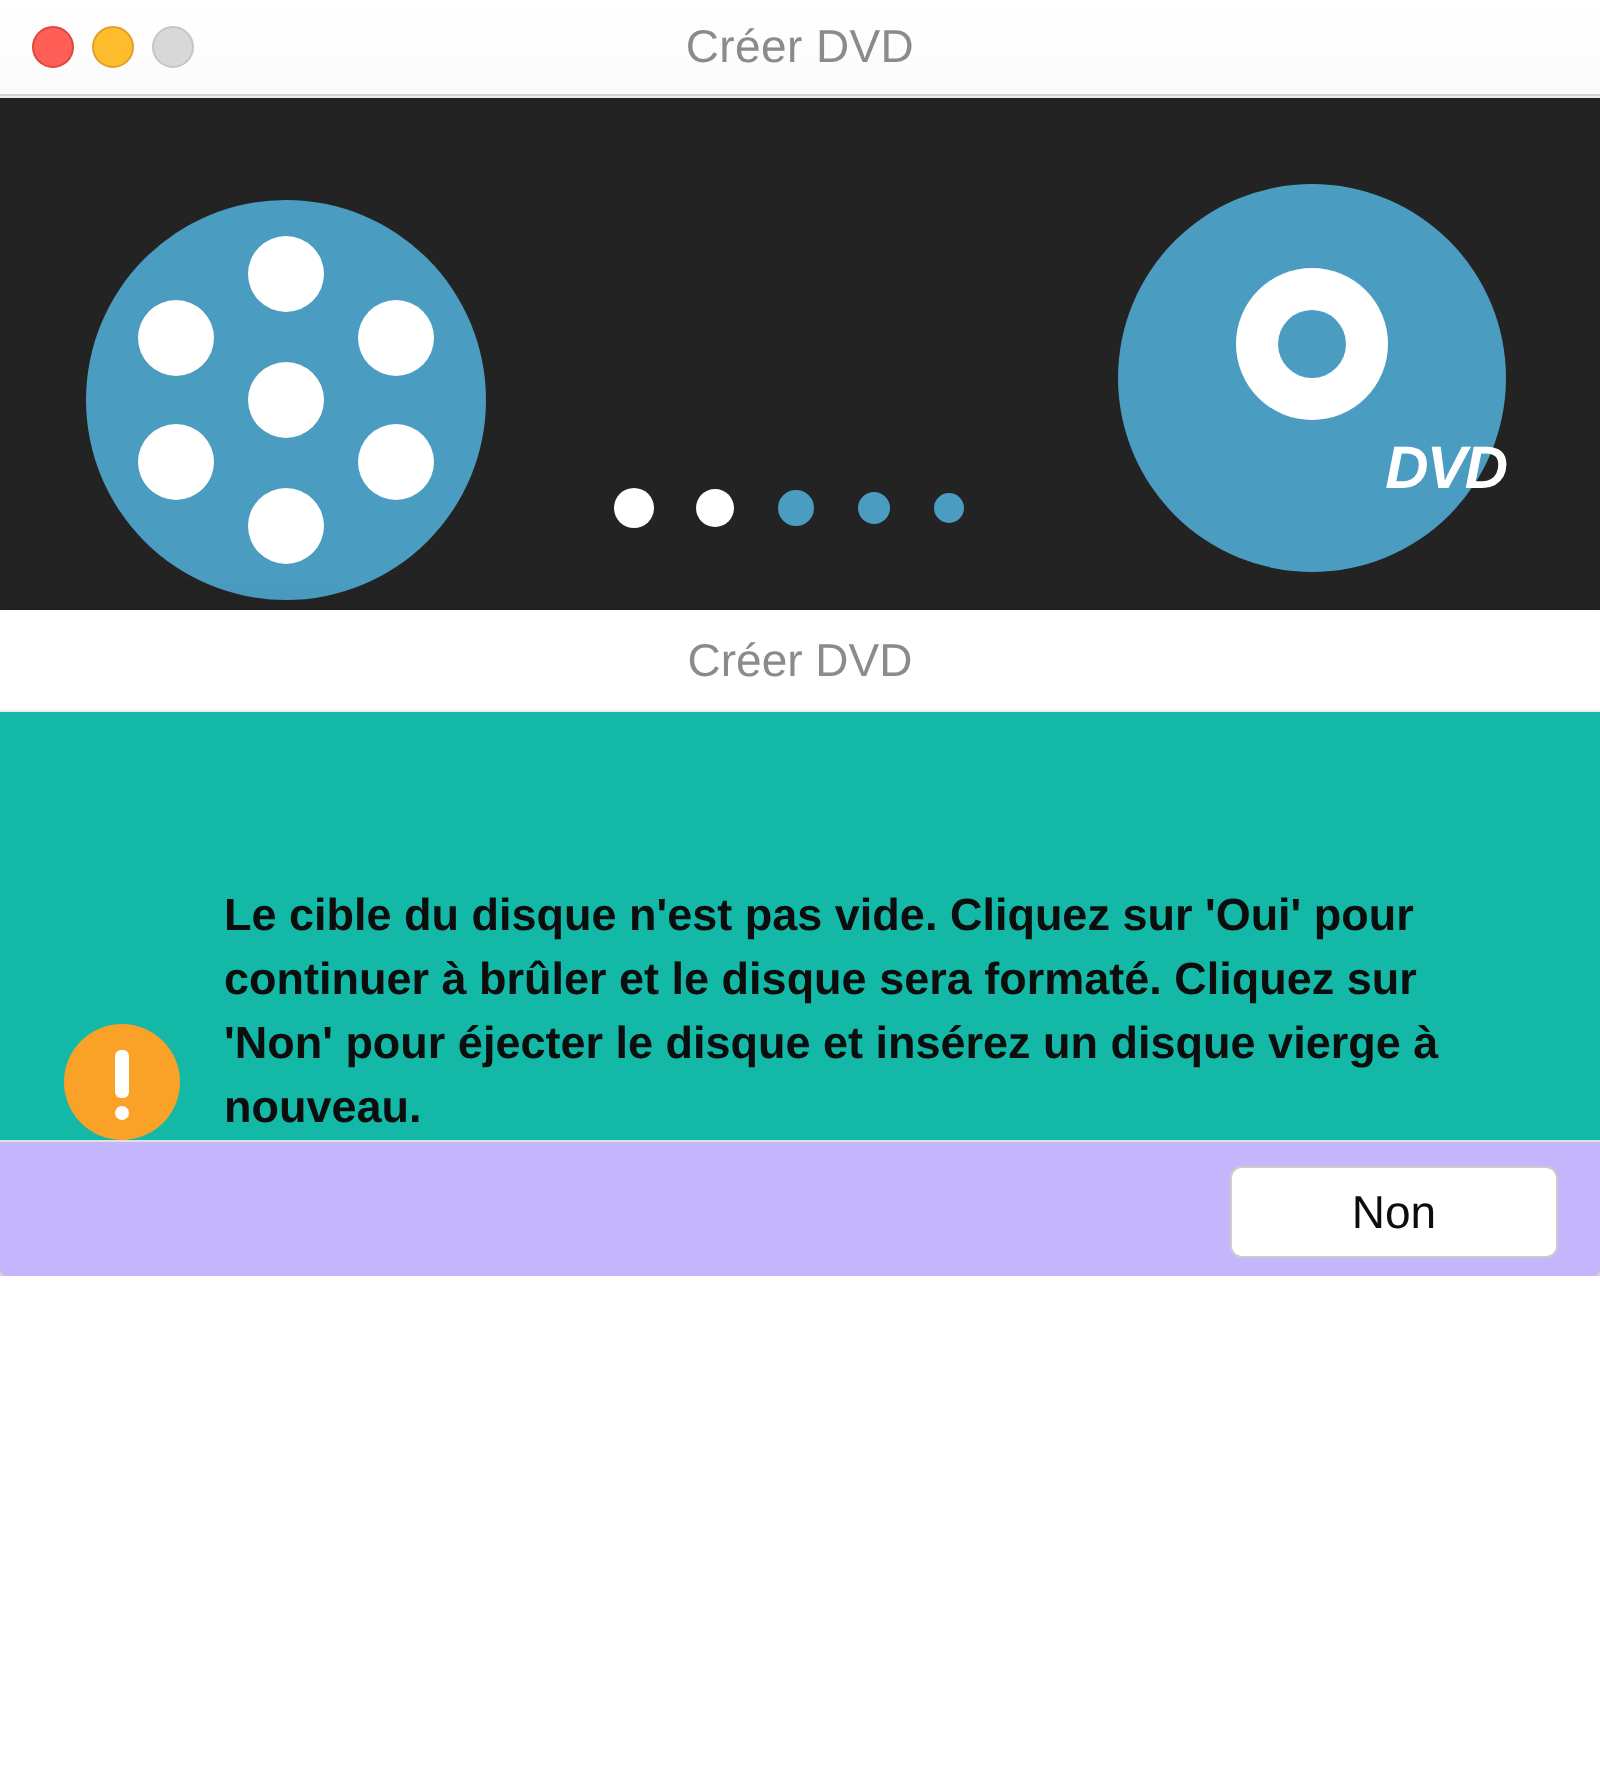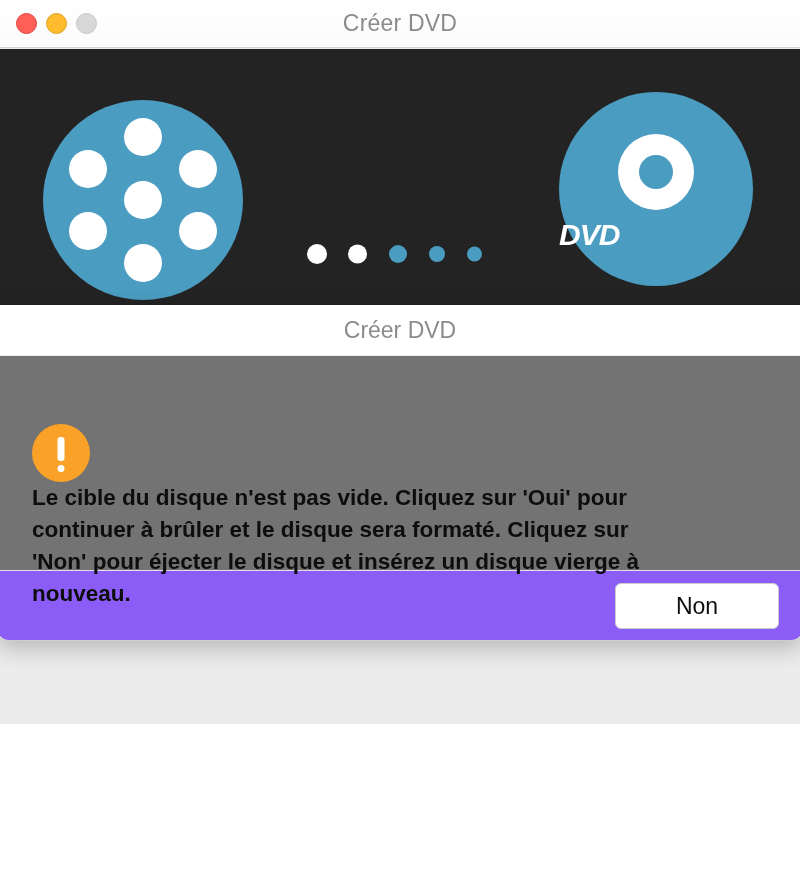--- a/index.html
+++ b/index.html
@@ -10,21 +10,21 @@
     width: 800px;
     height: 890px;
     overflow: hidden;
     font-family: "Liberation Sans", sans-serif;
     background: #ffffff;
   }
 
   #app-window {
     position: relative;
     width: 800px;
-    height: 724px;
+    height: 638px;
     background: #ececec;
     overflow: hidden;
   }
 
   
   #titlebar {
     position: absolute;
     left: 0; top: 0;
     width: 800px;
     height: 48px;
@@ -136,21 +136,21 @@
     left: 50%; top: 50%;
     transform: translate(-50%, -50%);
     width: 34px; height: 34px;
     border-radius: 50%;
     background: #4b9cc1;
   }
   #target-disc .dvd-text {
     position: absolute;
     left: 0; right: 0;
     top: 126px;
-    text-align: left;
+    text-align: right;
     color: #ffffff;
     font-size: 30px;
     font-weight: bold;
     font-style: italic;
     letter-spacing: -1px;
     font-family: "Liberation Sans", sans-serif;
   }
 
   
   #burn-panel {
@@ -185,25 +185,24 @@
     align-items: center;
     justify-content: center;
   }
   #alert-title {
     font-size: 23px;
     color: #8b8b8b;
   }
   #alert-body {
     height: 214px;
     display: flex;
-    align-items: flex-start;
+    align-items: flex-end;
     padding: 36px 30px 0 33px;
     box-sizing: border-box;
-    background: #737373;
-    flex-direction: column;
+    background: #14b8a6;
   }
   #alert-icon {
     flex: 0 0 auto;
     width: 58px;
     height: 58px;
     border-radius: 50%;
     background: #f9a227;
     margin-top: 32px;
     margin-right: 22px;
     position: relative;
@@ -231,21 +230,21 @@
   #alert-message {
     font-size: 22.5px;
     line-height: 32px;
     color: #0d0d0d;
     font-weight: bold;
     max-width: 650px;
   }
   #alert-footer {
     height: 71px;
     border-top: 1px solid #e0e0e0;
-    background: #8b5cf6;
+    background: #c4b5fd;
     display: flex;
     align-items: center;
     justify-content: flex-end;
     padding-right: 22px;
     gap: 32px;
     box-sizing: border-box;
   }
   .alert-btn {
     width: 164px;
     height: 46px;

